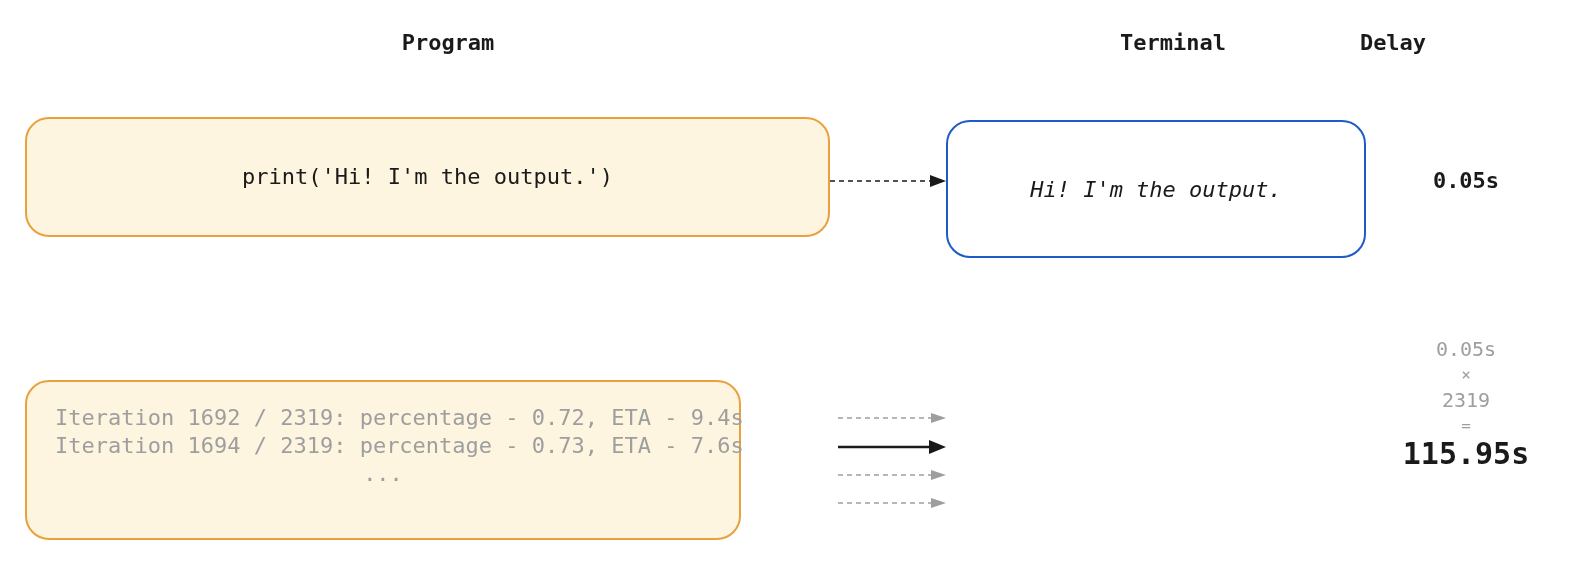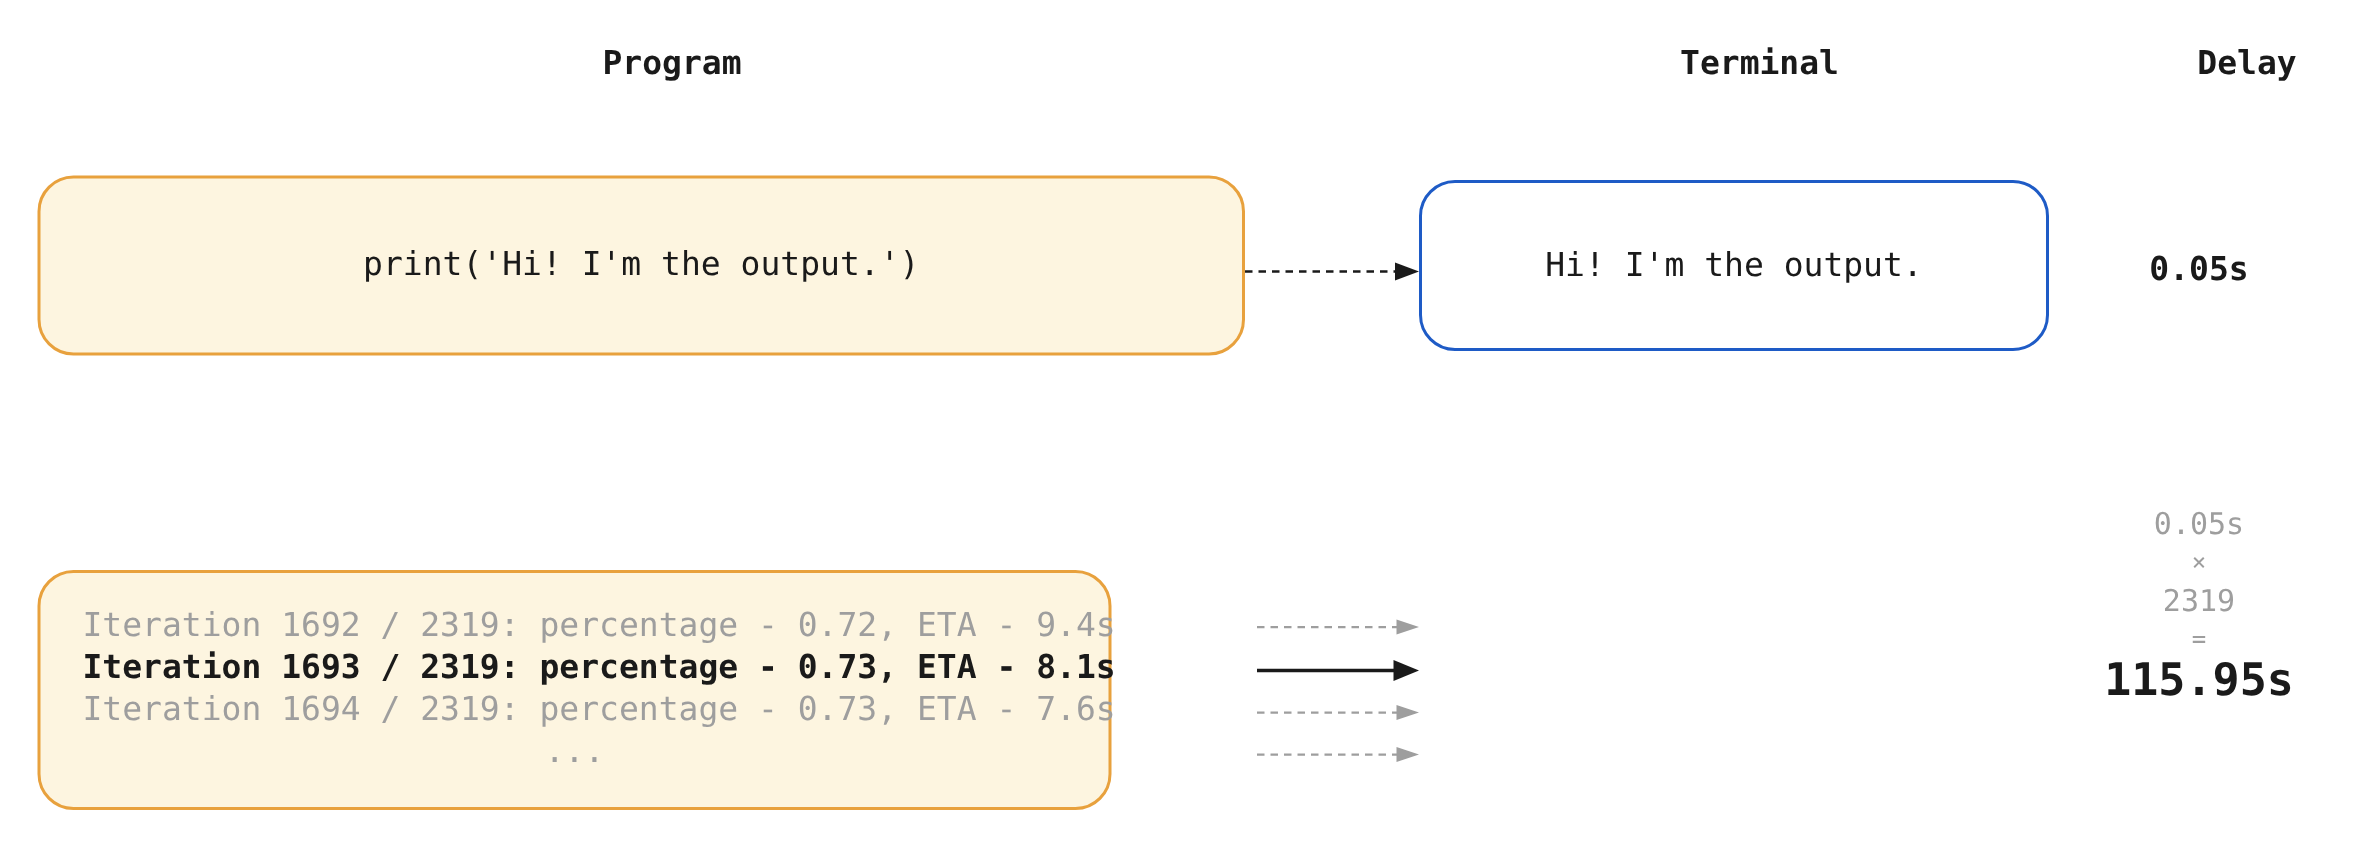--- a/index.html
+++ b/index.html
@@ -21,21 +21,21 @@
     position: absolute;
     top: 30px;
     transform: translateX(-50%);
     font-size: 22px;
     font-weight: bold;
     color: var(--ink);
     white-space: pre;
   }
   .h-program  { left: 448px; }
   .h-terminal { left: 1155px; margin-left: 18px; }
-  .h-delay    { left: 1498px; }
+  .h-delay    { left: 1393px; }
 
   
   .program-box {
     position: absolute;
     background: var(--box-orange-fill);
     border: 2px solid var(--box-orange-border);
     border-radius: 24px;
   }
   .program-box.row1 {
     left: 25px; top: 117px; width: 805px; height: 120px;
@@ -56,21 +56,21 @@
   .code-line.ellipsis { text-align: center; padding-right: 28px; }
 
   
   .terminal-box {
     position: absolute;
     background: #ffffff;
     border: 2px solid var(--box-blue-border);
     border-radius: 24px;
     display: flex; align-items: center; justify-content: center;
   }
-  .terminal-box.row1 { left: 946px; top: 120px; width: 420px; height: 114px; }
+  .terminal-box.row1 { left: 946px; top: 120px; width: 420px; height: 138px; font-style: italic; }
   .terminal-box.row2 { left: 946px; top: 400px; width: 420px; height: 117px; }
   .term-text {
     font-size: 22px;
     white-space: pre;
     color: var(--ink);
   }
   .term-text.bold { font-weight: bold; }
 
   
   .arrow { position: absolute; display: block; }
@@ -123,21 +123,20 @@
   </svg>
 
   <div class="terminal-box row1">
     <div class="term-text">Hi! I'm the output.</div>
   </div>
 
   <div class="delay-value">0.05s</div>
 
   <div class="program-box row2">
     <div class="code-line muted">Iteration 1692 / 2319: percentage - 0.72, ETA - 9.4s</div>
-    <div class="code-line current">Iteration 1693 / 2319: percentage - 0.73, ETA - 8.1s</div>
     <div class="code-line muted">Iteration 1694 / 2319: percentage - 0.73, ETA - 7.6s</div>
     <div class="code-line muted ellipsis">...</div>
   </div>
 
   <svg class="arrow r2a" width="108" height="18" viewBox="0 0 108 18">
     <line x1="0" y1="9" x2="94" y2="9" style="stroke: var(--muted);" stroke-width="1.5" stroke-dasharray="5,4"></line>
     <polygon points="93,4 108,9 93,14" style="fill: var(--muted);"></polygon>
   </svg>
 
   <svg class="arrow r2b" width="108" height="18" viewBox="0 0 108 18">

